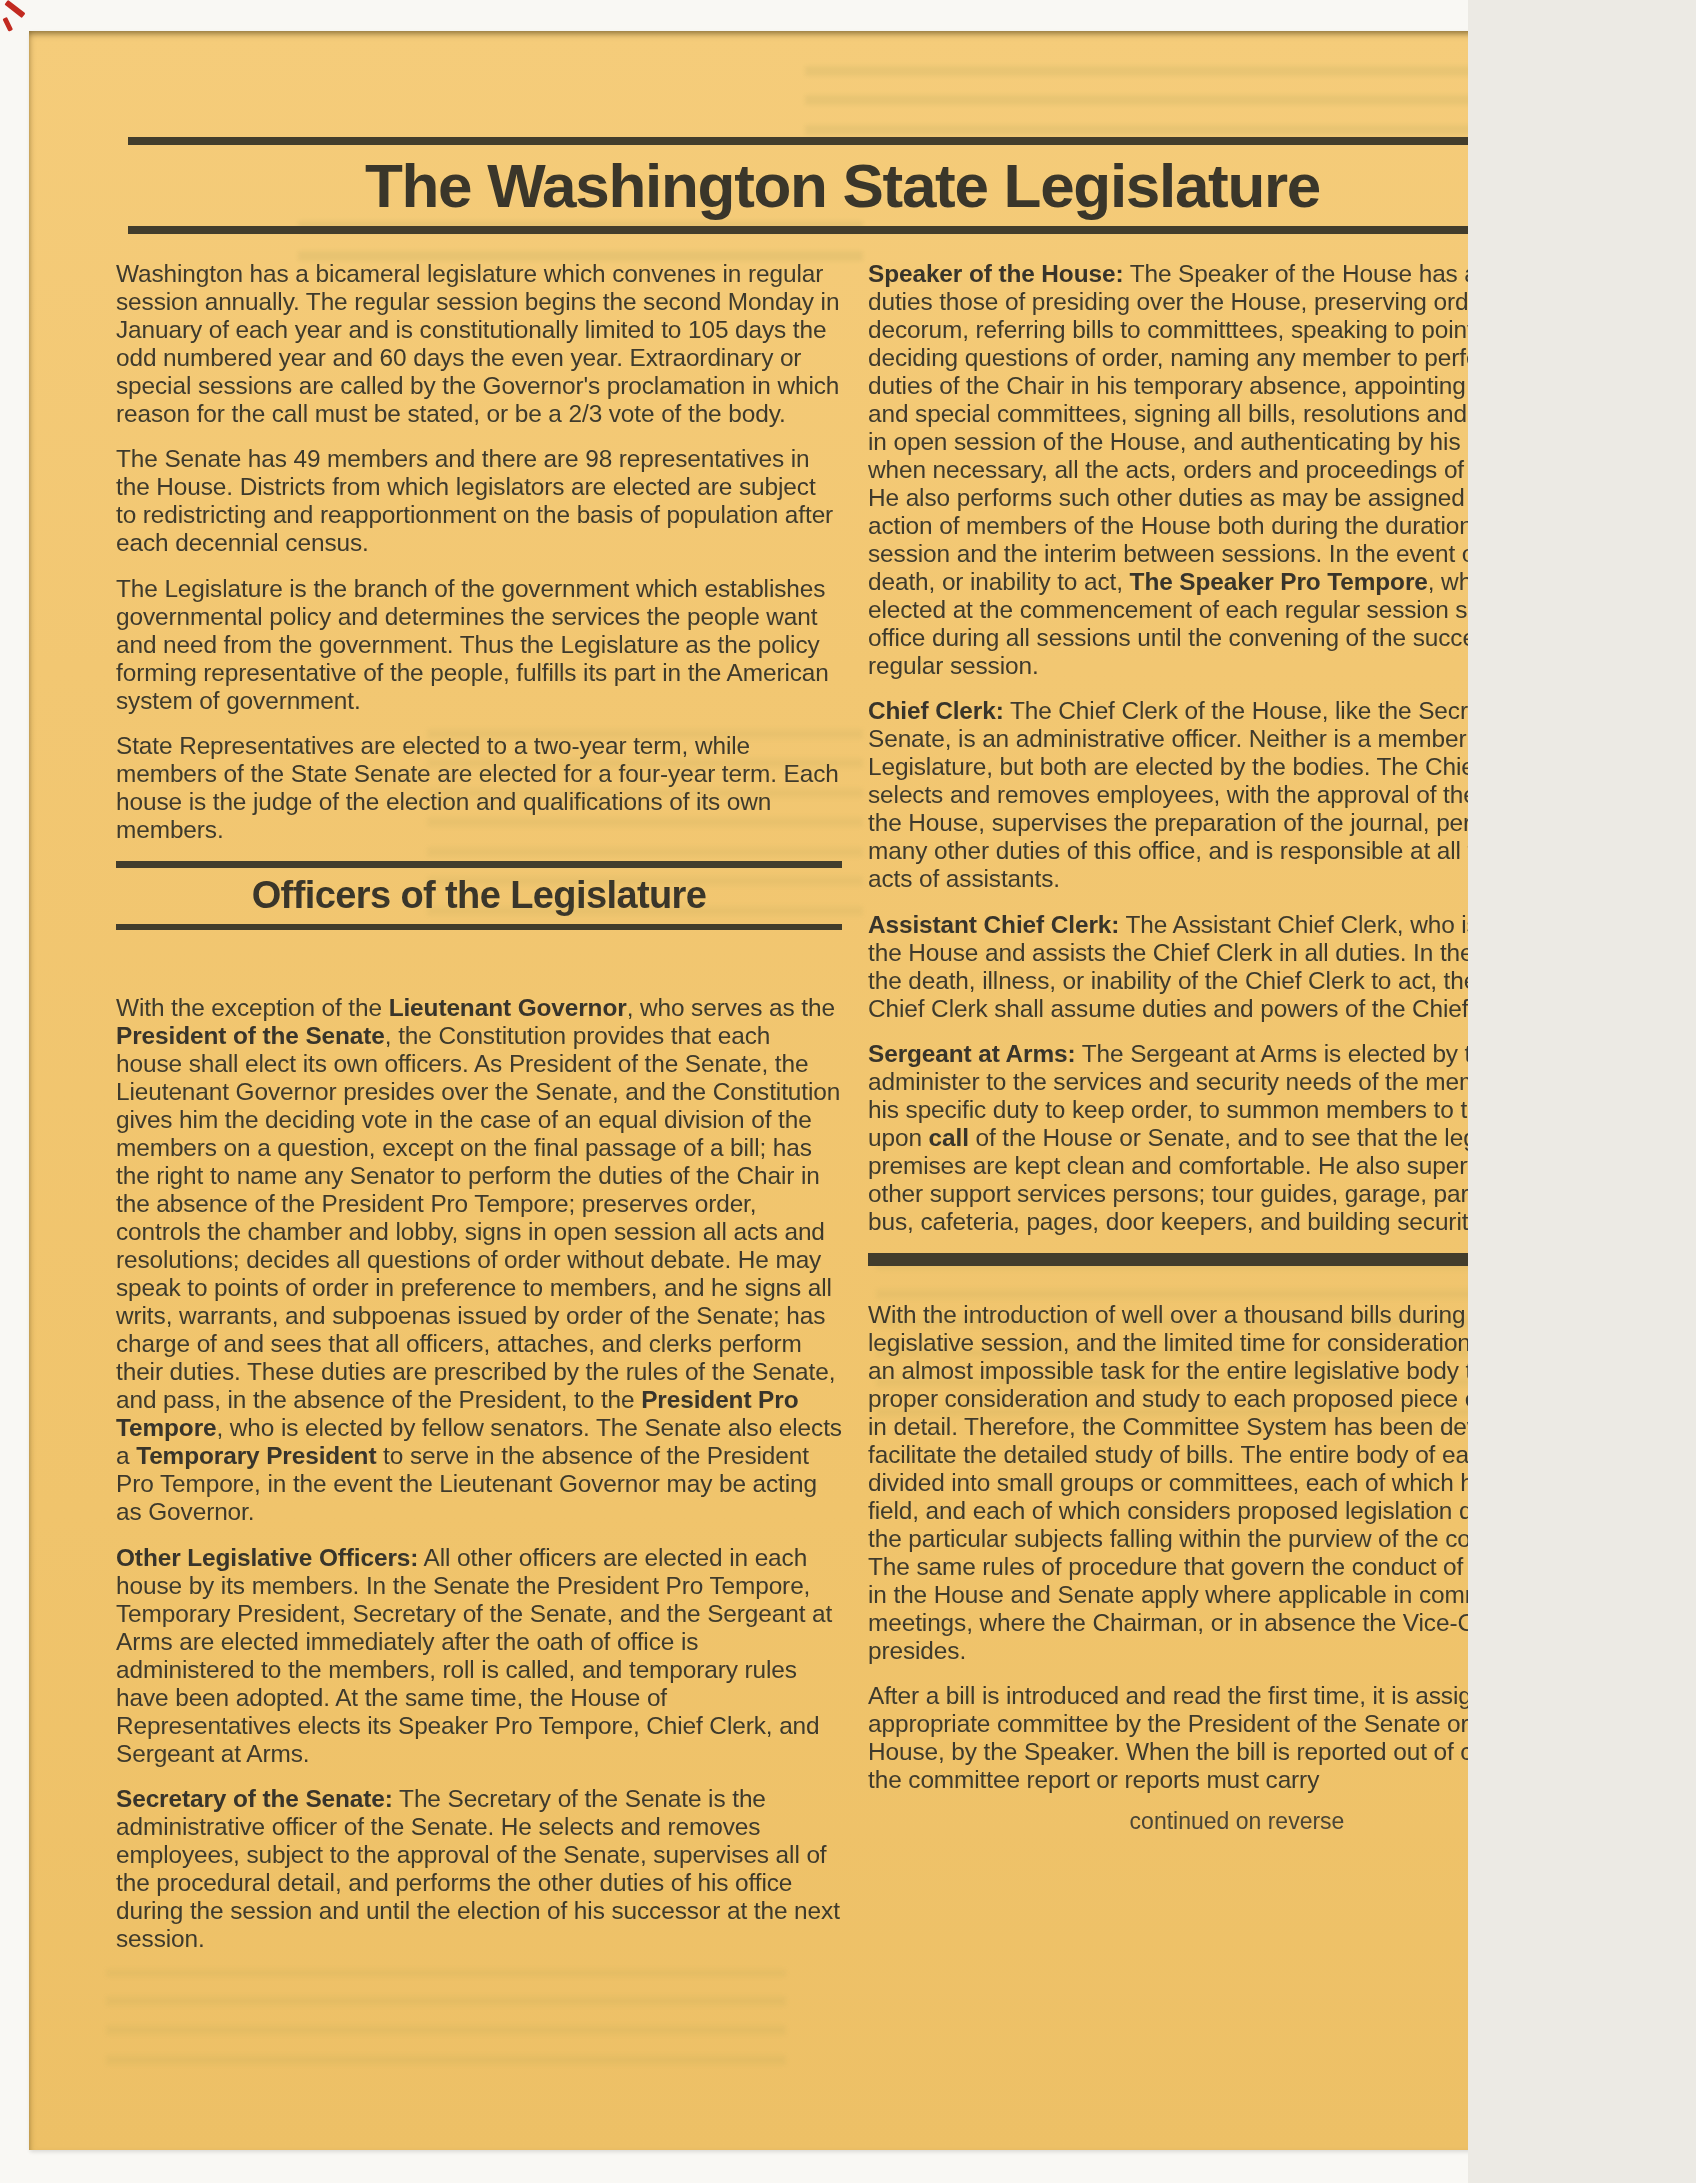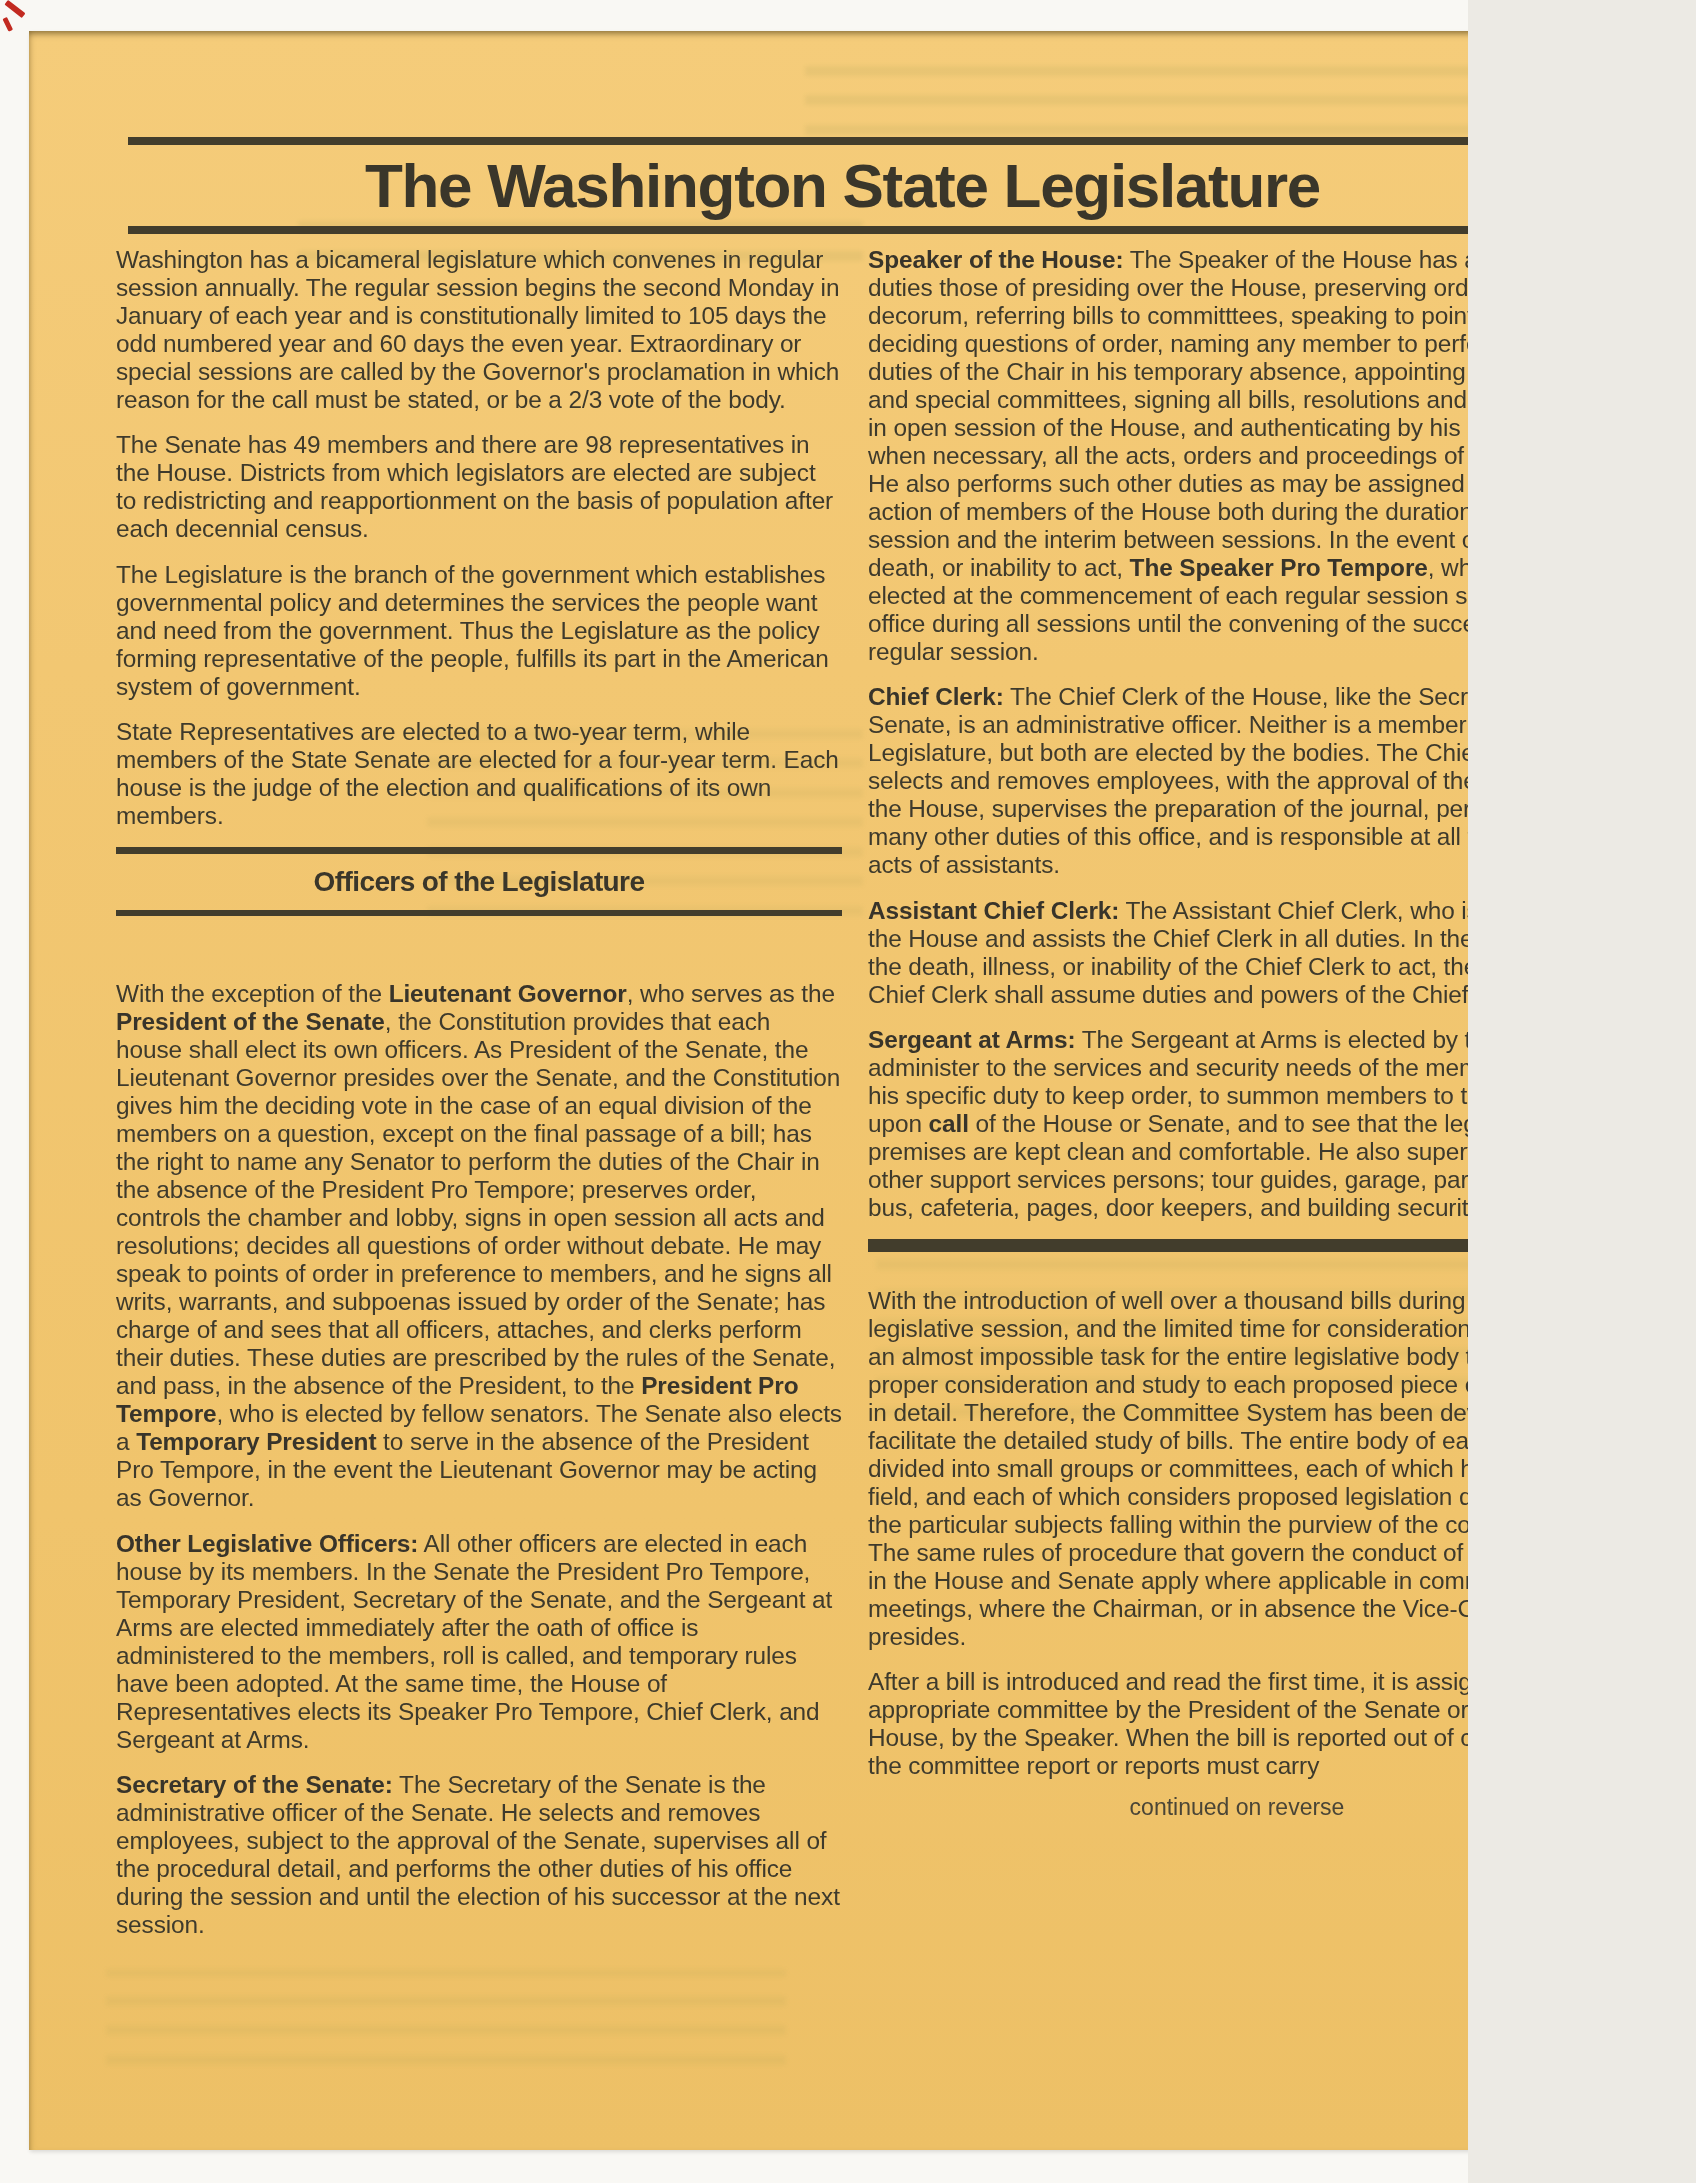--- a/index.html
+++ b/index.html
@@ -15,30 +15,30 @@
   
   .smudge{position:absolute;filter:blur(1.9px);opacity:.55;pointer-events:none;
           background:repeating-linear-gradient(0deg, rgba(118,132,62,.12) 0 10.3px, rgba(118,132,62,0) 10.3px 29.5px);}
   .smudge.strong{opacity:.8;}
   
   #masthead{position:absolute;left:99px;top:106px;width:1429px;}
   .hrule{height:8.3px;background:#423d2c;}
   #masthead h1{margin:8.3px 0 8.3px;font-size:62px;line-height:64px;font-weight:bold;
                text-align:center;color:#3a362a;letter-spacing:-1.3px;}
   
-  .col{position:absolute;top:215px;color:#3e3a2c;}
+  .col{position:absolute;top:229px;color:#3e3a2c;}
   #col-left{left:87px;width:726px;}
   #col-right{left:839px;width:738px;}
   .col p{font-size:24.4px;line-height:28px;margin:0 0 17.3px;letter-spacing:-0.1px;}
   .col p b{font-weight:bold;color:#38342а;}
   .col p b{color:#38342a;}
   
   .section-head{margin:9px 0 64px;}
   .section-head .hrule{height:6.4px;background:#423d2c;}
-  .section-head h2{margin:7.7px 0;font-size:28px;line-height:41px;font-weight:bold;
+  .section-head h2{margin:7.7px 0;font-size:38px;line-height:41px;font-weight:bold;
                    text-align:center;color:#3a362a;letter-spacing:-0.6px;}
   #committee-head{margin:15.4px 0 35px;}
   .continued{font-size:23px;line-height:19px;text-align:center;color:#4a4536;margin-top:2.6px;}
 </style>
 </head>
 <body>
 
 <div id="stage">
 
   <span class="redmark" style="left:3.8px;top:6.4px;width:22px;height:5.8px;transform:rotate(38deg);"></span>

